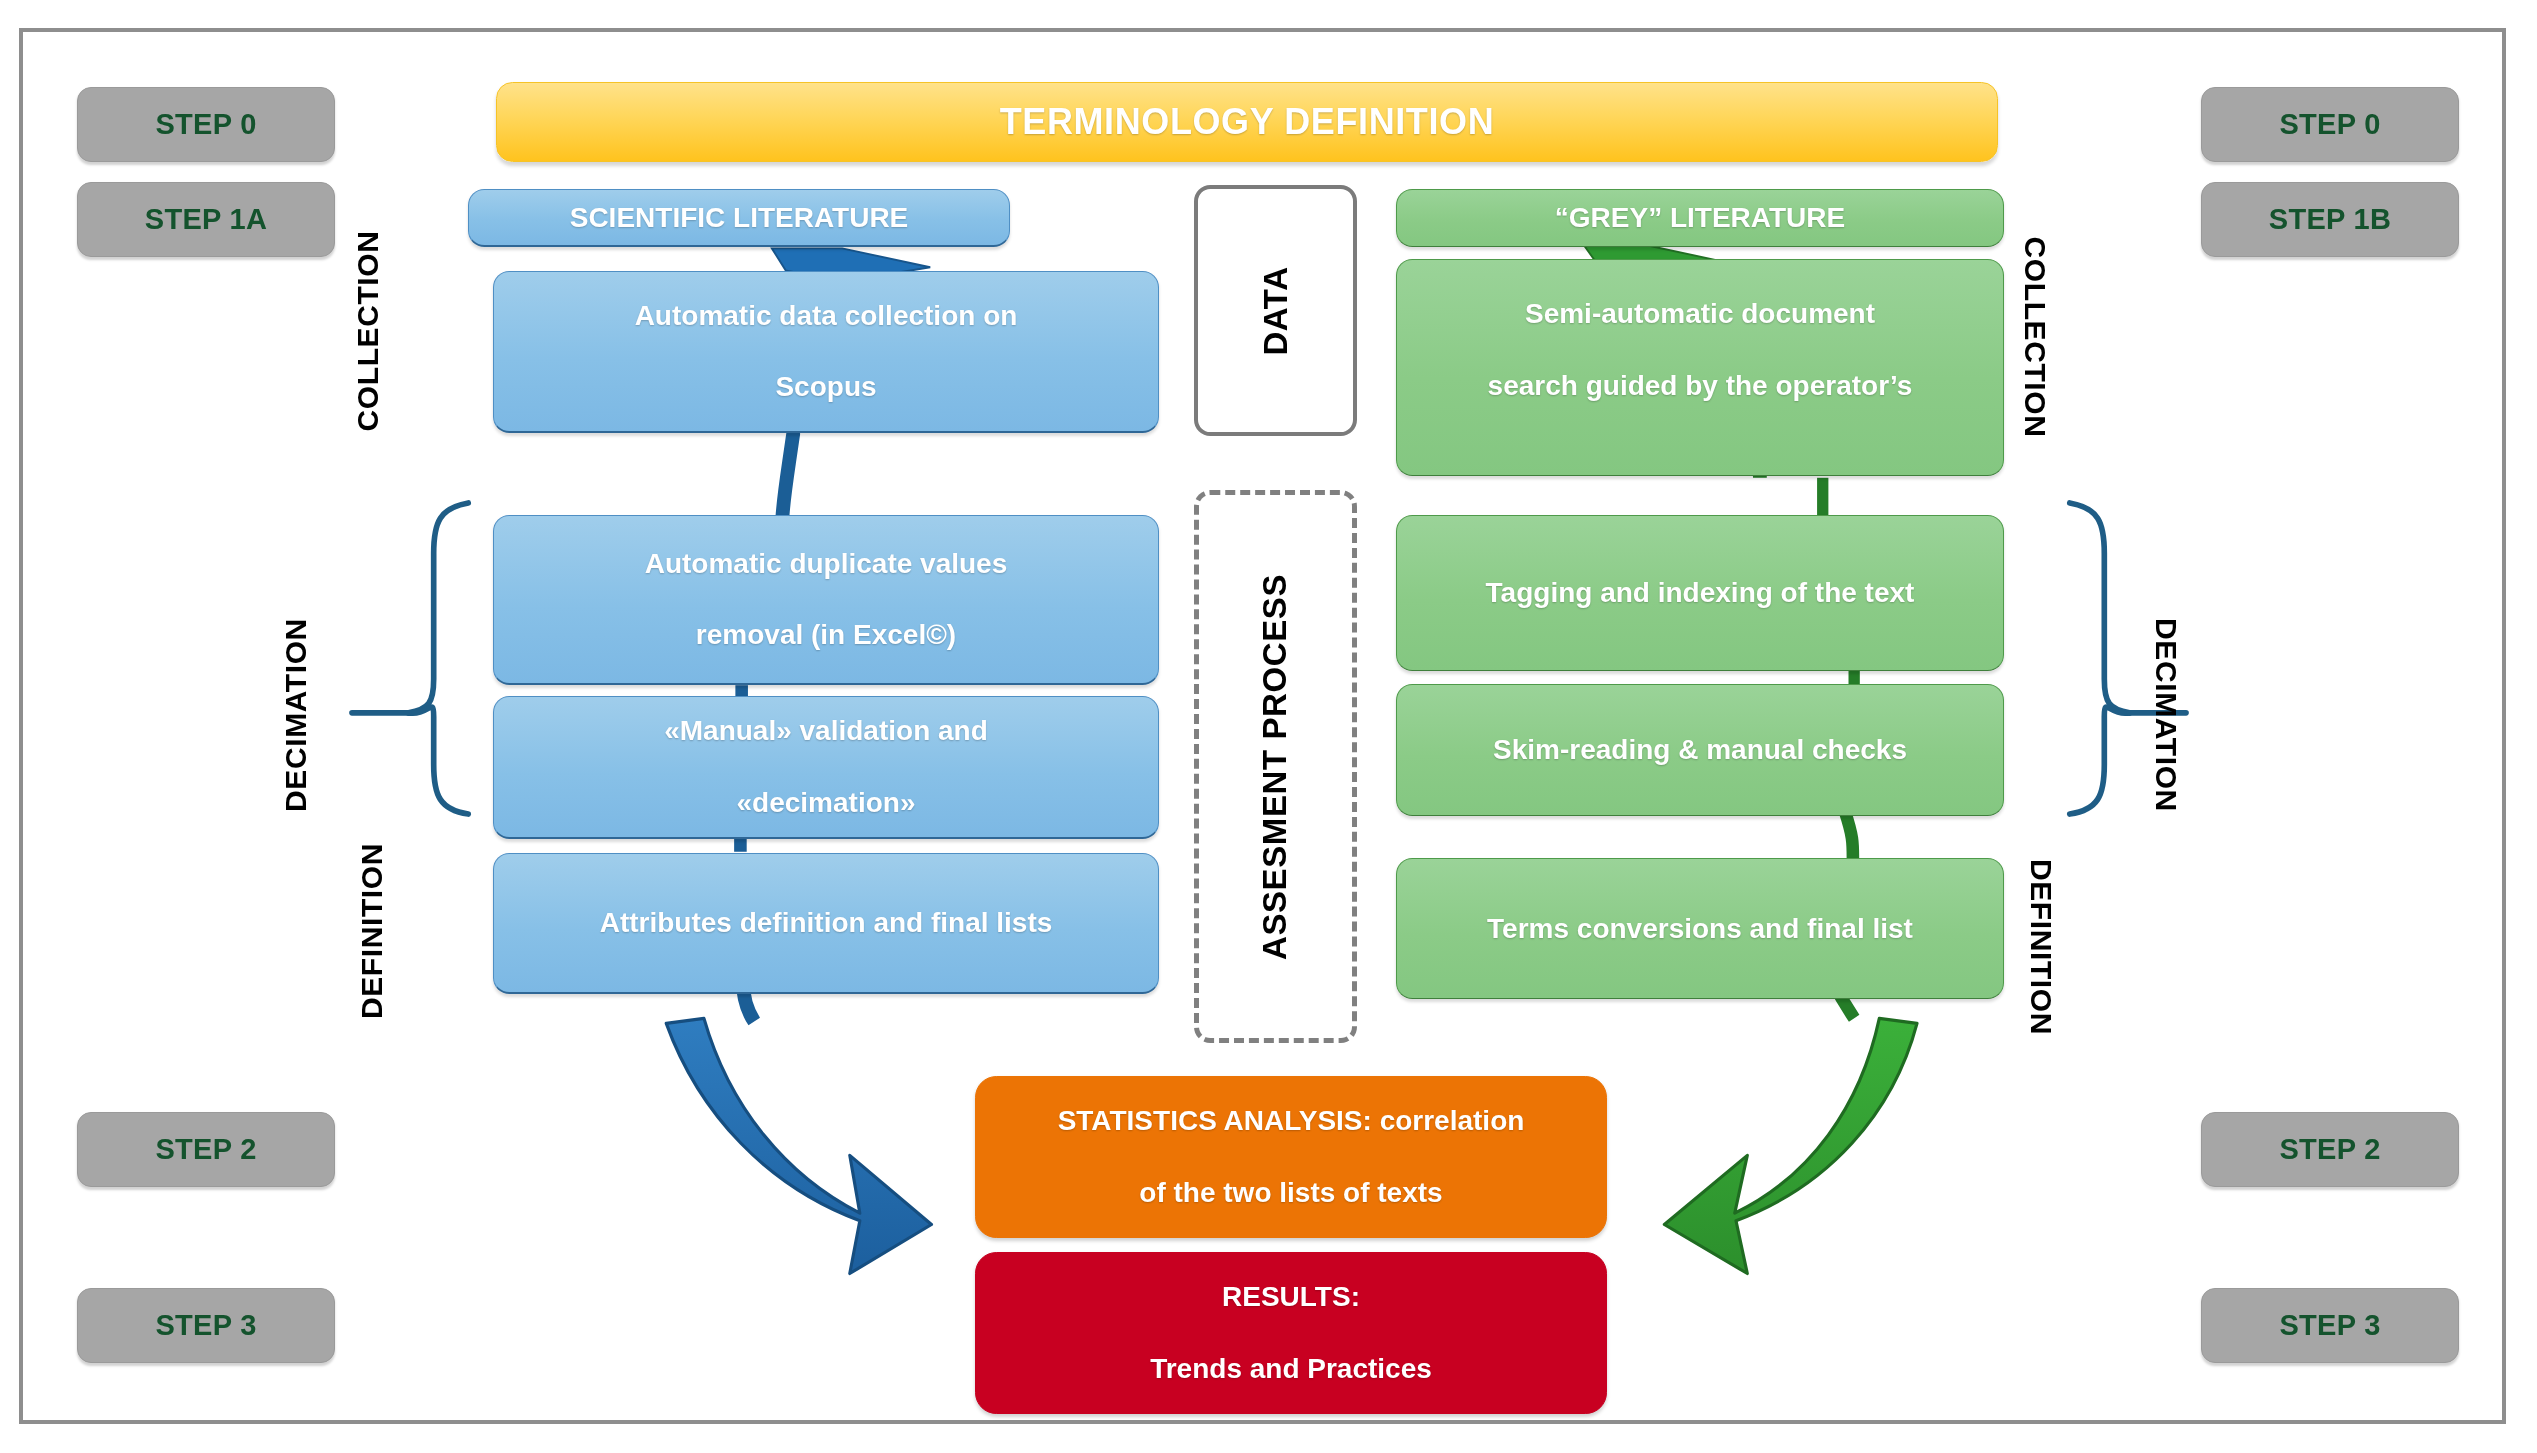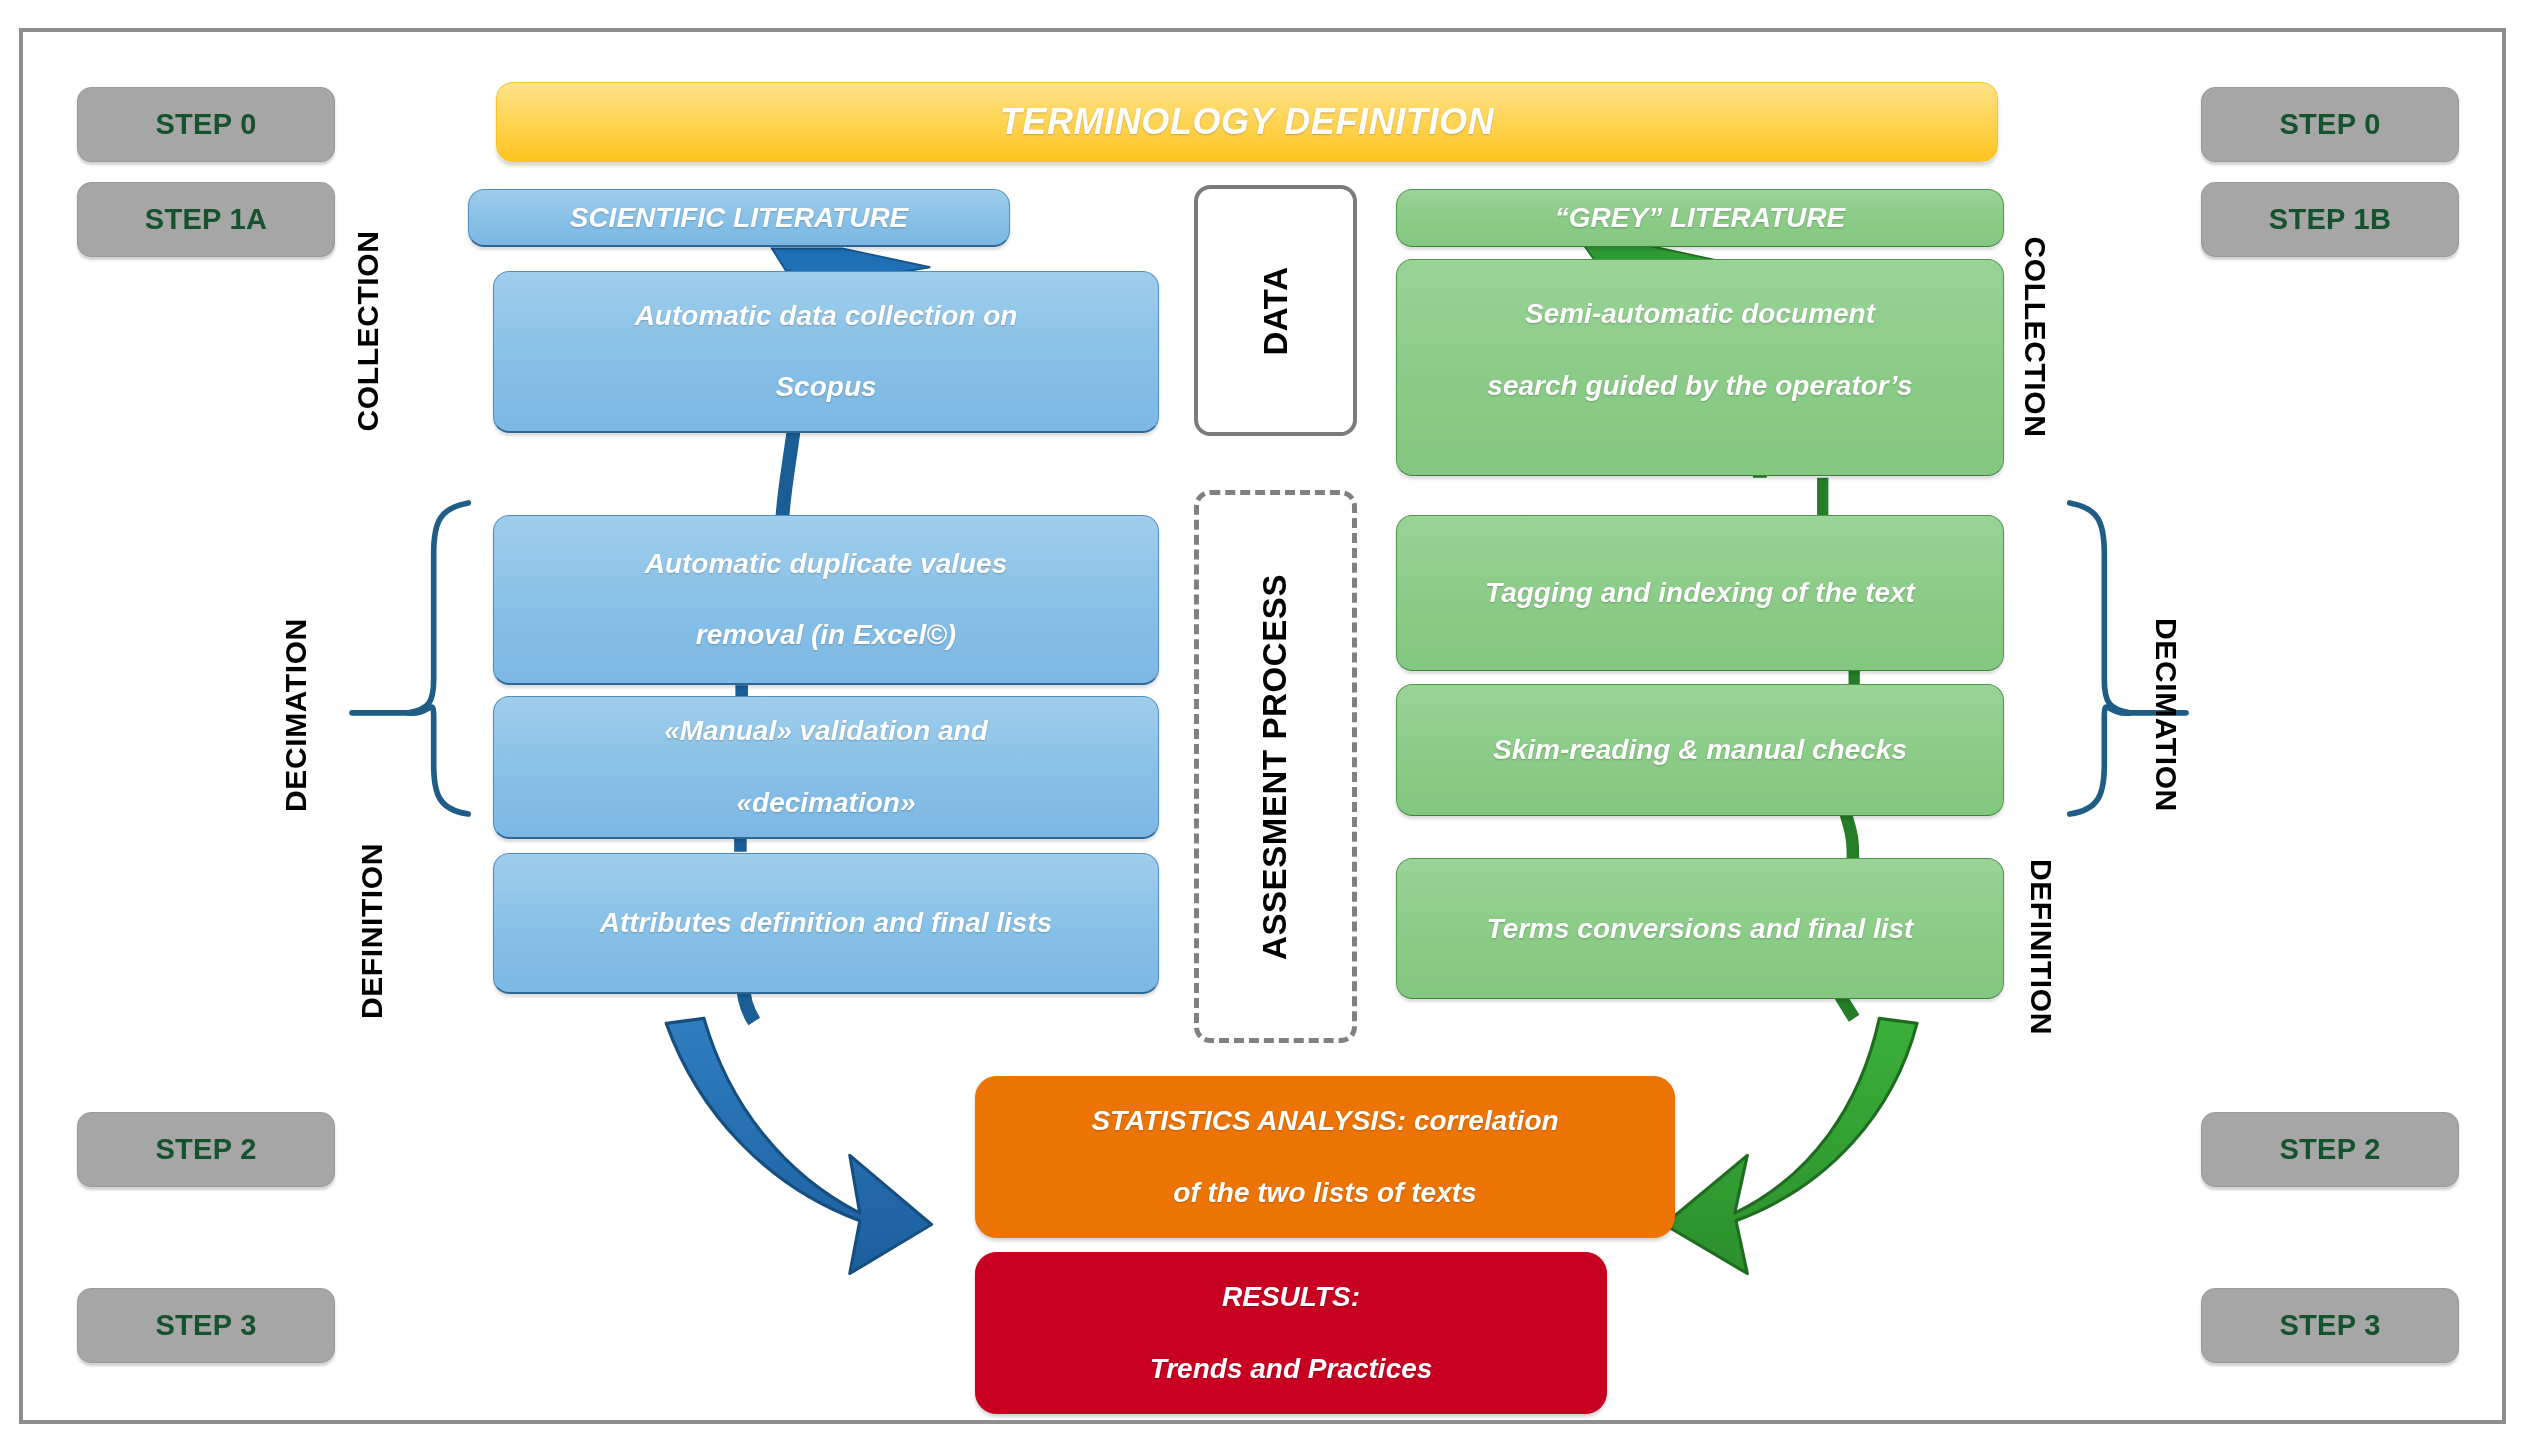--- a/index.html
+++ b/index.html
@@ -54,21 +54,20 @@
     display: flex;
     align-items: center;
     justify-content: center;
     text-align: center;
     color: #ffffff;
     font-weight: bold;
     border-radius: 16.3px;
     line-height: 1.28;
     padding: 2.5px 14px;
     text-shadow: 0 1.3px 1.9px rgba(0,0,0,0.22);
-    font-style: italic;
   }
   .fbox span { display: block; width: 100%; }
 
   .yellow {
     background: linear-gradient(180deg,#ffe28a 0%,#ffd659 45%,#ffc31e 100%);
     border: 1.3px solid #f6c327;
     font-size: 36px;
     letter-spacing: 0.6px;
     box-shadow: 0 3.1px 3.8px rgba(0,0,0,0.16);
   }
@@ -297,21 +296,21 @@
   </div>
 
   <div class="fbox green" style="left:1396px; top:684px; width:608px; height:132px;">
     <span>Skim-reading  &amp;  manual checks</span>
   </div>
 
   <div class="fbox green" style="left:1396px; top:858px; width:608px; height:141px;">
     <span>Terms conversions and final list</span>
   </div>
 
-  <div class="fbox orange" style="left:975px; top:1076px; width:700px; height:162px; border-radius:21.4px;">
+  <div class="fbox orange" style="left:975px; top:1076px; width:632px; height:162px; border-radius:21.4px;">
     <span>
       <span>STATISTICS ANALYSIS: correlation</span><br>
       <span>of the two lists of texts</span>
     </span>
   </div>
 
   <div class="fbox red" style="left:975px; top:1252px; width:632px; height:162px; border-radius:21.4px;">
     <span>
       <span>RESULTS:</span><br>
       <span>Trends and Practices</span>

